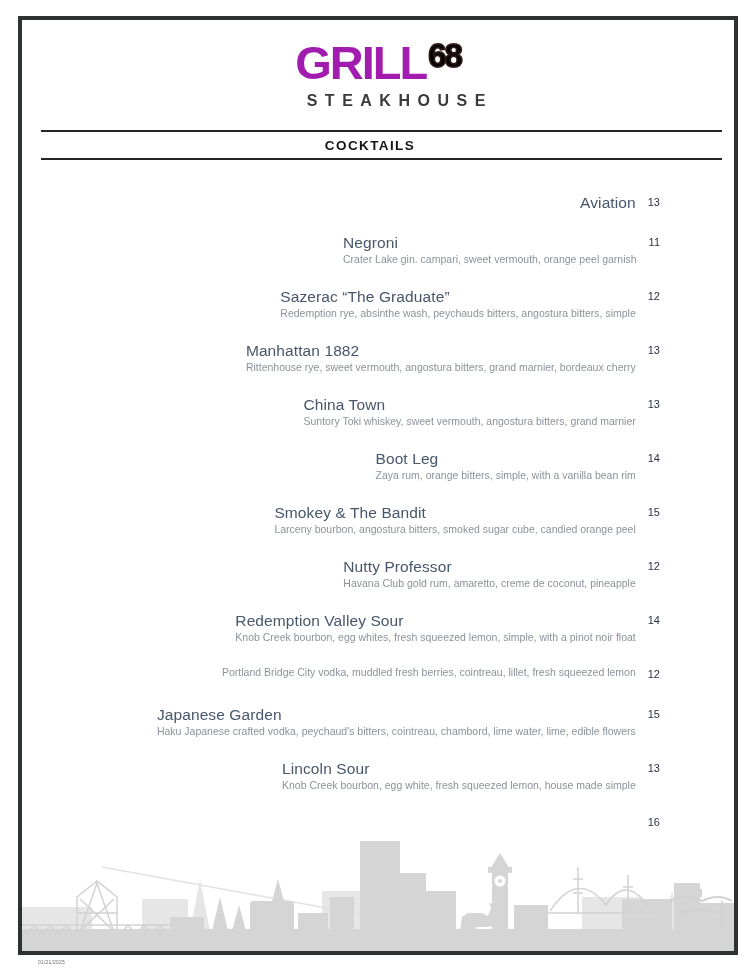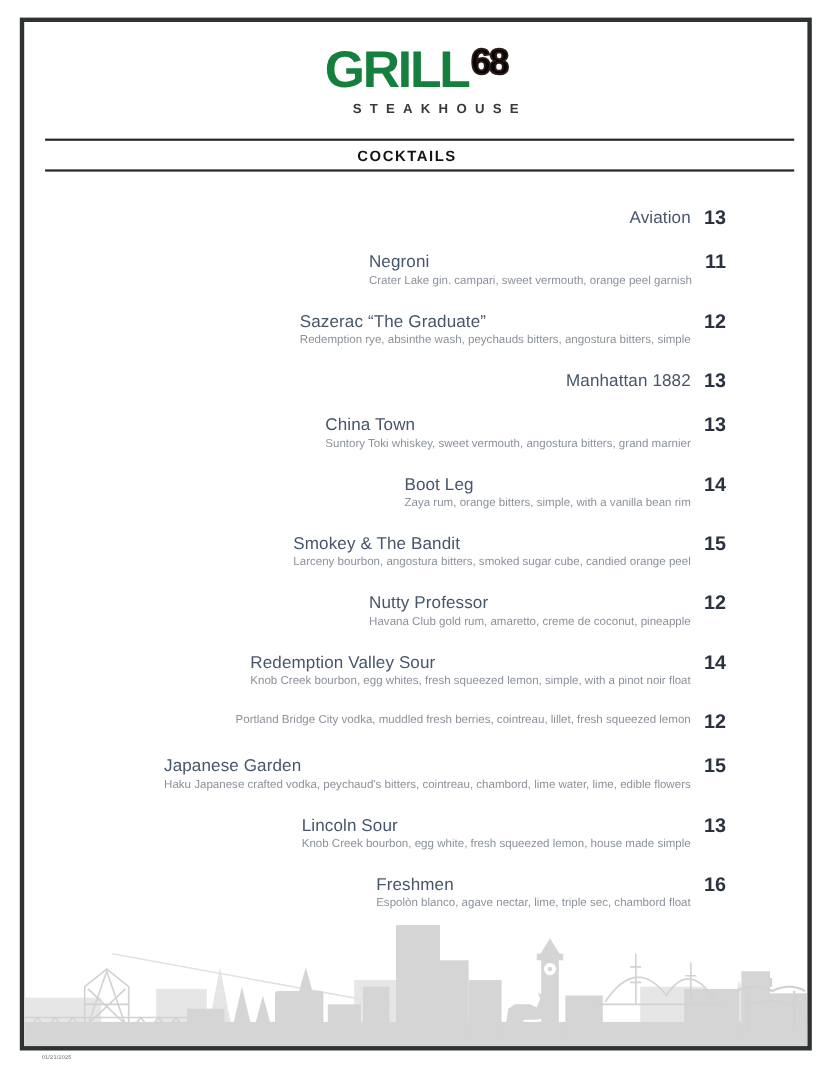--- a/index.html
+++ b/index.html
@@ -6,43 +6,43 @@
   body{width:756px;height:968px;position:relative;font-family:"Liberation Sans",sans-serif;-webkit-font-smoothing:antialiased;}
   .sheet{
     position:absolute;left:18px;top:16px;width:720px;height:939px;
     border:4px solid #2e3230;background:#ffffff;box-sizing:border-box;overflow:hidden;
   }
   .content{position:relative;z-index:2;}
   
   .logo-block{text-align:center;margin-top:22px;line-height:1;}
   .brand{display:inline-flex;align-items:flex-start;justify-content:center;}
   .brand-word{
-    font-size:47px;font-weight:800;letter-spacing:-2px;color:#15803d;line-height:0.9;
+    font-size:47px;font-weight:800;letter-spacing:-2px;color:#a21caf;line-height:0.9;
   }
   .brand-num{
     font-size:33px;font-weight:800;letter-spacing:-2px;line-height:0.9;
     color:#000000;-webkit-text-stroke:1.8px #2d1a16;
     text-shadow:0 0 0 #2d1a16;margin-left:2px;margin-top:-1px;
   }
   .brand-sub{
-    margin-top:9px;font-size:12px;font-weight:700;letter-spacing:7.5px;color:#3a3a3a;text-indent:7.5px;padding-left:36px;
+    margin-top:9px;font-size:16px;font-weight:700;letter-spacing:7.5px;color:#3a3a3a;text-indent:7.5px;padding-left:36px;
   }
   
   .rule{height:2px;background:#262626;margin:0 12px 0 19px;}
   .rule.top{margin-top:21px;}
   .section-title{
     text-align:center;font-size:13.5px;font-weight:700;letter-spacing:1.4px;color:#141414;
     padding:6px 16px 5px 0;
   }
   
   .menu-list{margin-top:33px;padding:0 74px 0 26px;}
   .item{display:flex;justify-content:flex-end;align-items:flex-start;margin-bottom:21px;}
   .item-name{font-size:15.5px;color:#47566a;line-height:19px;letter-spacing:0.1px;}
   .item-desc{font-size:10.5px;color:#8c929b;line-height:13px;margin-top:1px;}
-  .item-price{font-size:18px;font-weight:700;color:#2b3240;line-height:19px;flex:0 0 auto;padding-left:12px;}
+  .item-price{font-size:11px;font-weight:400;color:#2b3240;line-height:19px;flex:0 0 auto;padding-left:12px;}
   
   .skyline{position:absolute;left:0;bottom:0;width:100%;height:112px;z-index:1;}
   
   .stamp{
     position:absolute;left:38px;top:959px;font-size:5px;color:#6b6b6b;letter-spacing:0.2px;
     font-family:"Liberation Sans",sans-serif;
   }
 </style>
 </head>
 <body>
@@ -150,20 +150,21 @@
         <div class="item">
           <div>
             <div class="item-name">Sazerac “The Graduate”</div>
             <div class="item-desc">Redemption rye, absinthe wash, peychauds bitters, angostura bitters, simple</div>
           </div>
           <div class="item-price">12</div>
         </div>
         <div class="item">
           <div>
             <div class="item-name">Manhattan 1882</div>
+            <div class="item-desc">Rittenhouse rye, sweet vermouth, angostura bitters, grand marnier, bordeaux cherry</div>
           </div>
           <div class="item-price">13</div>
         </div>
         <div class="item">
           <div>
             <div class="item-name">China Town</div>
             <div class="item-desc">Suntory Toki whiskey, sweet vermouth, angostura bitters, grand marnier</div>
           </div>
           <div class="item-price">13</div>
         </div>
@@ -209,23 +210,19 @@
           <div class="item-price">15</div>
         </div>
         <div class="item">
           <div>
             <div class="item-name">Lincoln Sour</div>
             <div class="item-desc">Knob Creek bourbon, egg white, fresh squeezed lemon, house made simple</div>
           </div>
           <div class="item-price">13</div>
         </div>
         <div class="item">
-          <div>
-            <div class="item-name">Freshmen</div>
-            <div class="item-desc">Espolòn blanco, agave nectar, lime, triple sec, chambord float</div>
-          </div>
           <div class="item-price">16</div>
         </div>
       </div>
   </div>
 </div>
 
 <div class="stamp">01/21/2025</div>
 
 </body></html>

